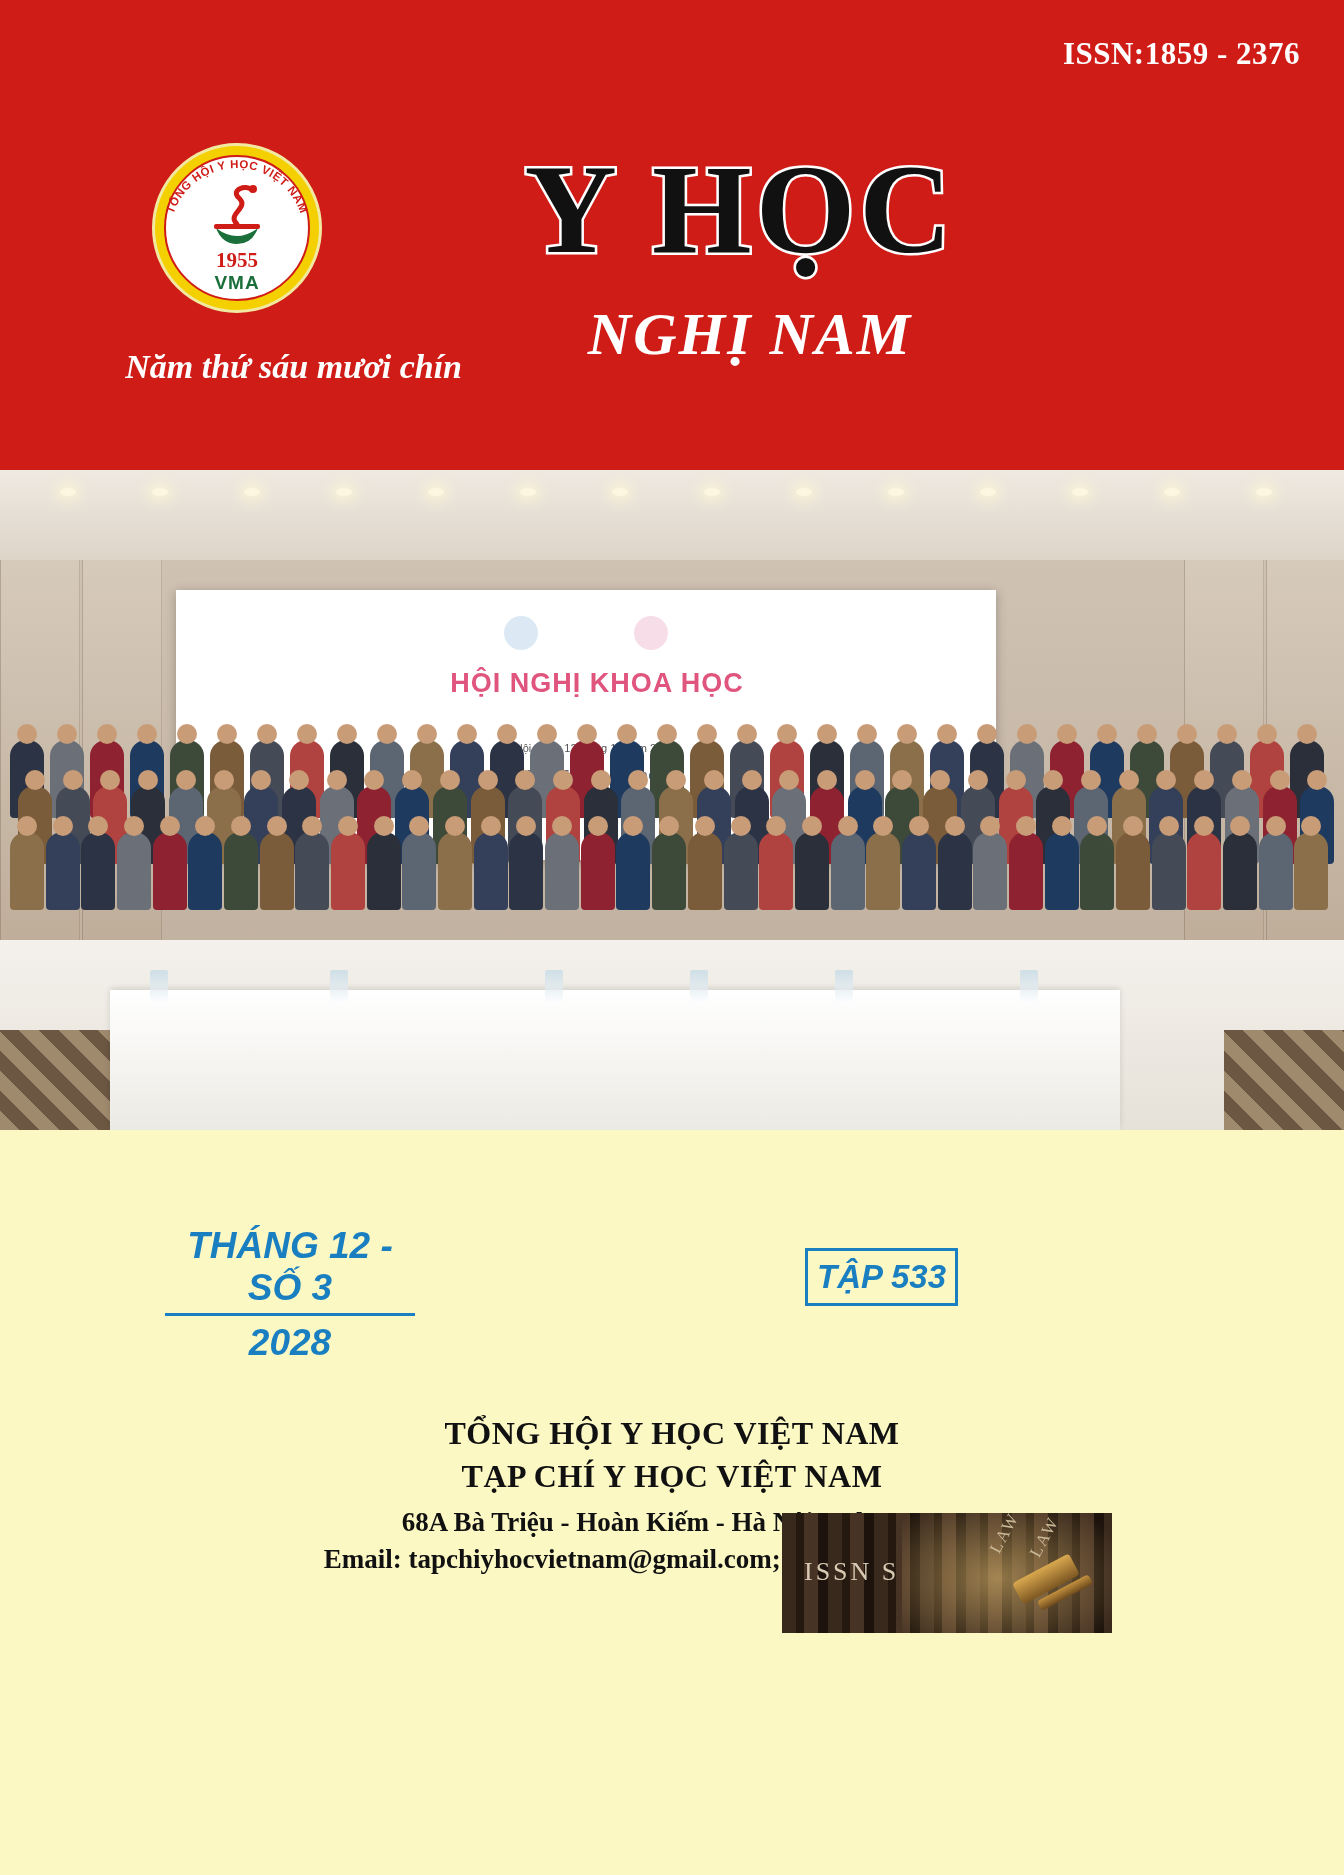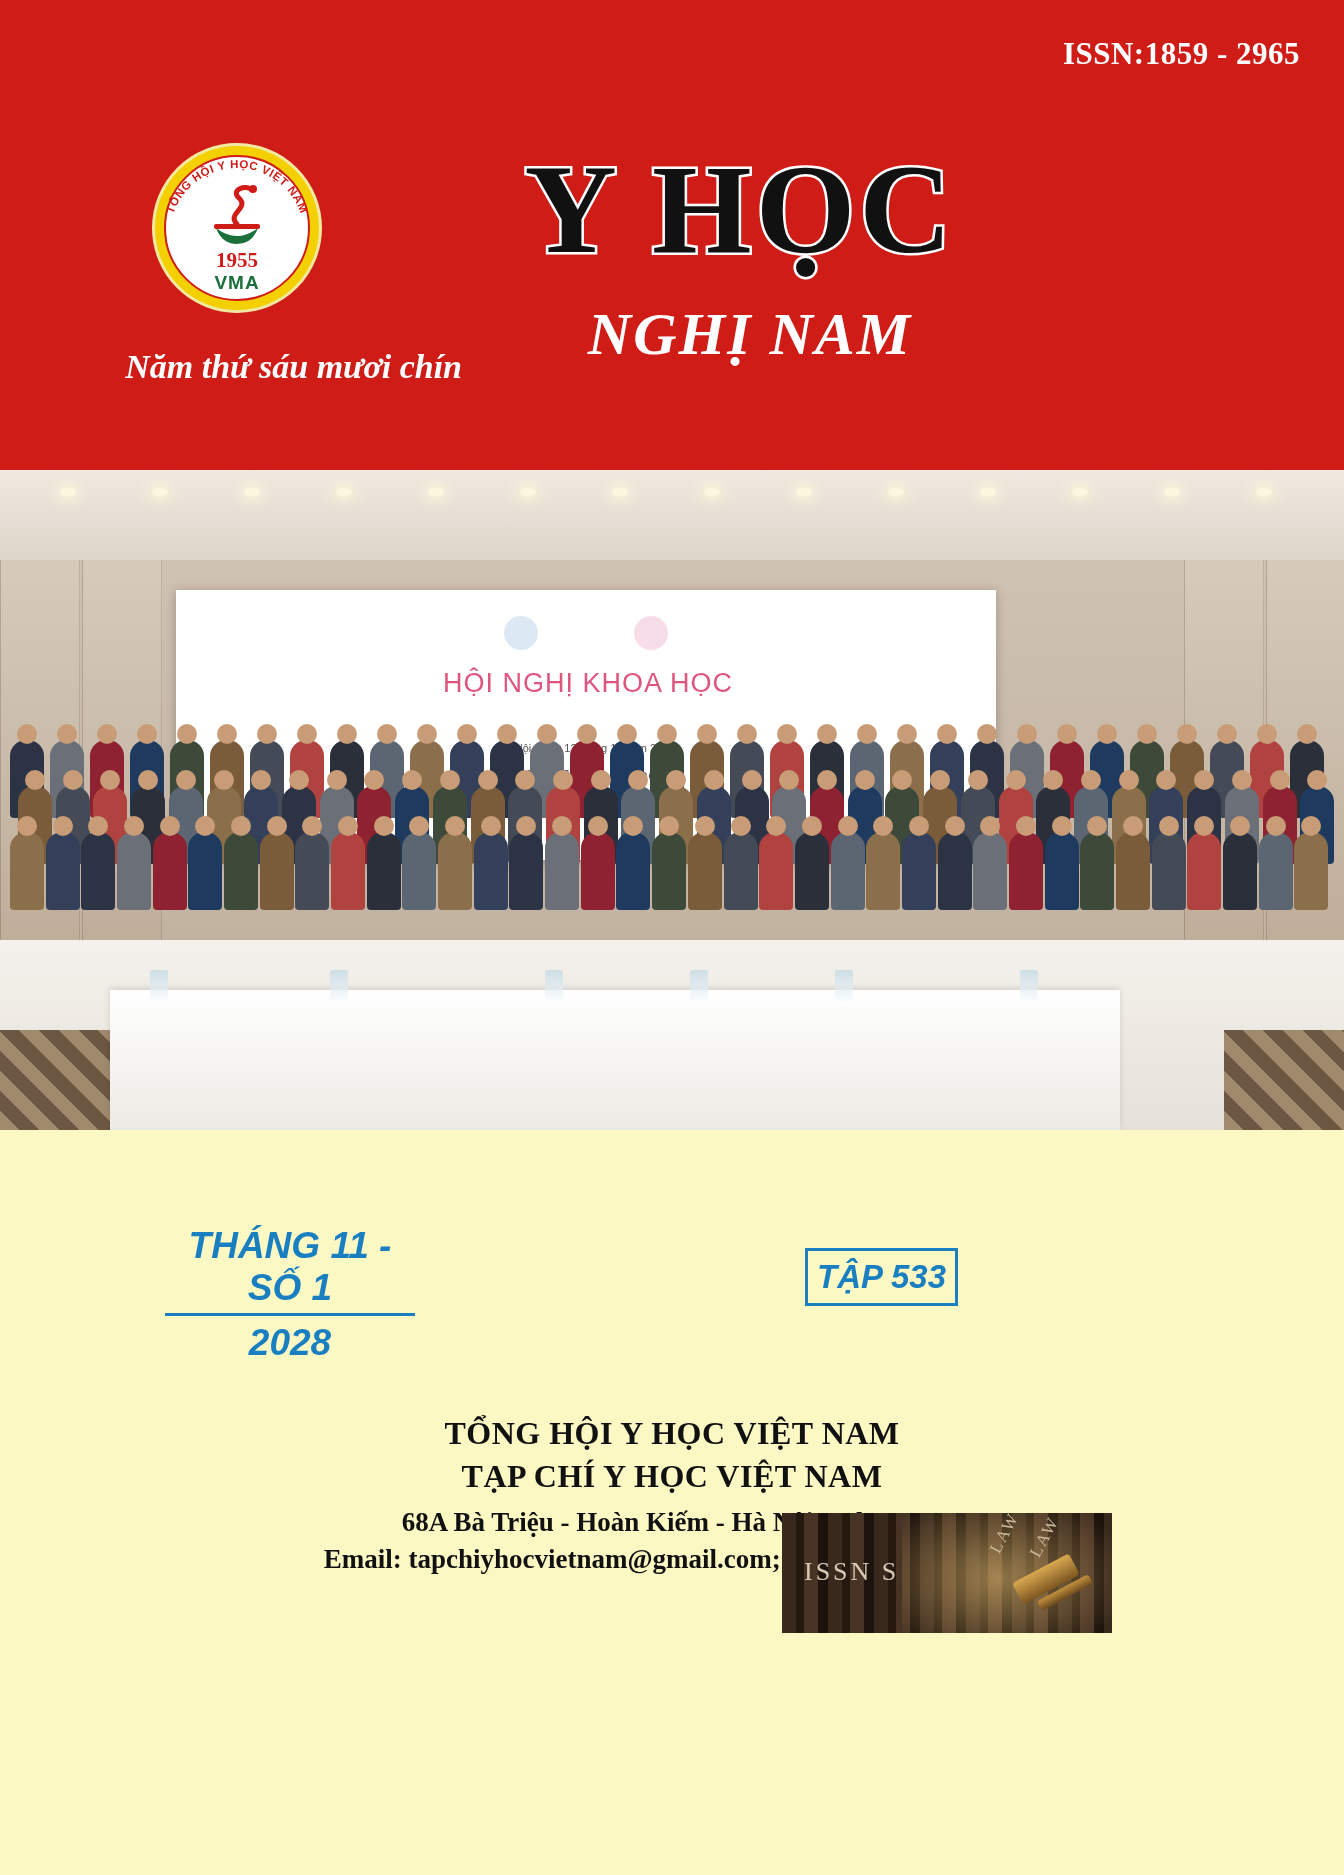--- a/index.html
+++ b/index.html
@@ -213,22 +213,22 @@
     background: #ffffff;
     box-shadow: 0 2px 10px rgba(0,0,0,.25);
   }
   .screen .s-icons { position:absolute; top:26px; left:0; width:820px; text-align:center; }
   .screen .s-icons span {
     display:inline-block; width:34px; height:34px; border-radius:50%;
     margin:0 46px; background:#dce9f5;
   }
   .screen .s-icons span.pink { background:#f7dde8; }
   .screen .s-t1 {
-    position:absolute; top:78px; left:2px; width:820px; text-align:center;
-    font-family:"Liberation Sans", sans-serif; font-weight:normal; font-size:27px;
+    position:absolute; top:78px; left:11px; width:820px; text-align:center;
+    font-family:"Liberation Sans", sans-serif; font-weight:bold; font-size:27px;
     color:#e0557e; letter-spacing:1px;
   }
   .screen .s-t2 {
     position:absolute; top:116px; left:0; width:820px; text-align:center;
     font-family:"Liberation Sans", sans-serif; font-weight:bold; font-size:23px;
     color:#2f78c4; letter-spacing:0.5px;
   }
   .screen .s-t3 {
     position:absolute; top:152px; left:0; width:820px; text-align:center;
     font-family:"Liberation Sans", sans-serif; font-size:11px; color:#555;
@@ -384,21 +384,21 @@
     letter-spacing:2px; transform: rotate(-62deg);
   }
 </style>
 </head>
 <body>
 
 <div class="page">
 
   <div class="header">
 
-    <div class="issn">ISSN:1859 - 2965</div>
+    <div class="issn">ISSN:1859 - 2376</div>
 
     <div class="emblem">
       <div class="ring-outer"></div>
       <div class="ring-inner"></div>
       <svg class="arc-text" viewBox="0 0 170 170">
         <defs>
           <path id="arcpath" d="M 18,92 A 67,67 0 0 1 152,92" fill="none"></path>
         </defs>
         <text>
           <textPath href="#arcpath" startOffset="50%" text-anchor="middle">TỔNG HỘI Y HỌC VIỆT NAM</textPath>
@@ -784,21 +784,21 @@
     <div class="glass" style="left:330px;"></div>
     <div class="glass" style="left:545px;"></div>
     <div class="glass" style="left:690px;"></div>
     <div class="glass" style="left:835px;"></div>
     <div class="glass" style="left:1020px;"></div>
   </div>
 
   <div class="footer"></div>
 
   <div class="issue-block">
-    <span class="issue-line1">THÁNG 11 - SỐ 1</span>
+    <span class="issue-line1">THÁNG 12 - SỐ 3</span>
     <span class="issue-line2">2028</span>
   </div>
 
   <div class="vol-box">TẬP 533</div>
 
   <div class="org">
     <div class="l1">TỔNG HỘI Y HỌC VIỆT NAM</div>
     <div class="l2">TẠP CHÍ Y HỌC VIỆT NAM</div>
     <div class="l3">68A Bà Triệu - Hoàn Kiếm - Hà Nội; Tel: 024-3</div>
     <div class="l4">Email: tapchiyhocvietnam@gmail.com; Website: tapchiyhoc</div>

